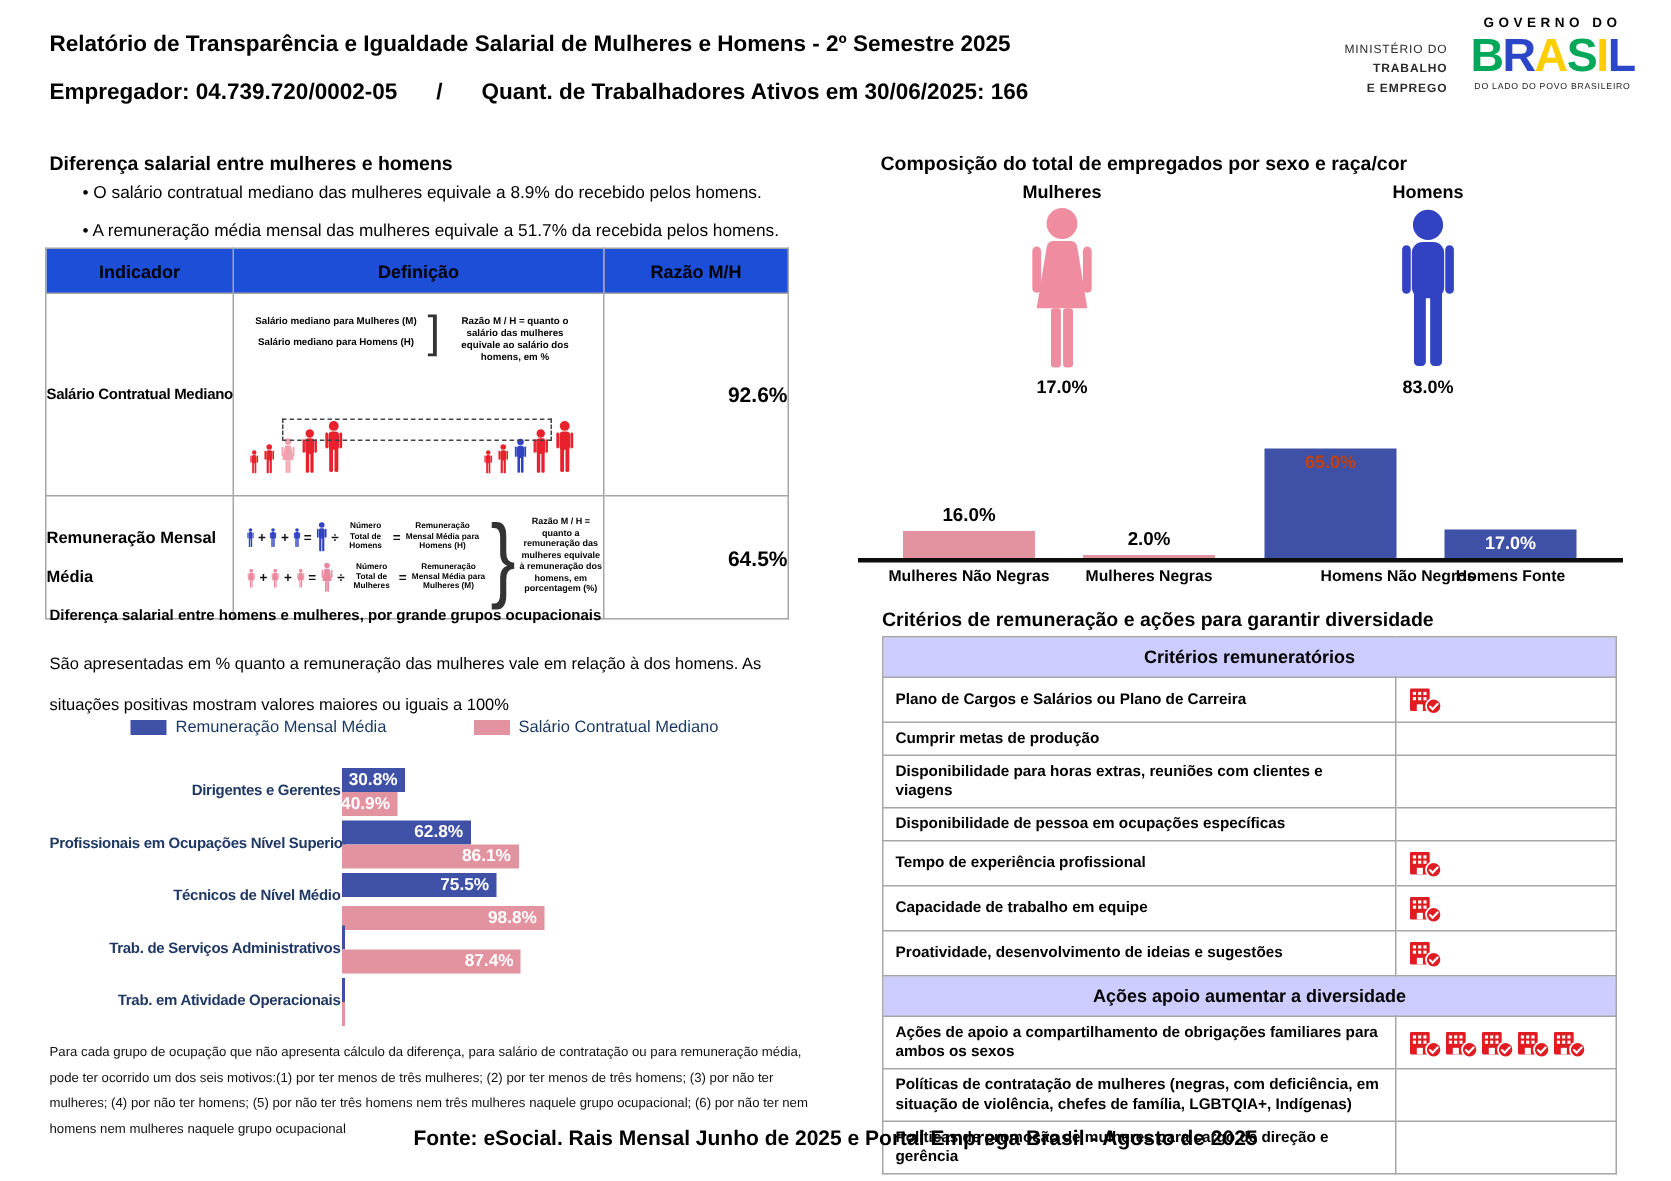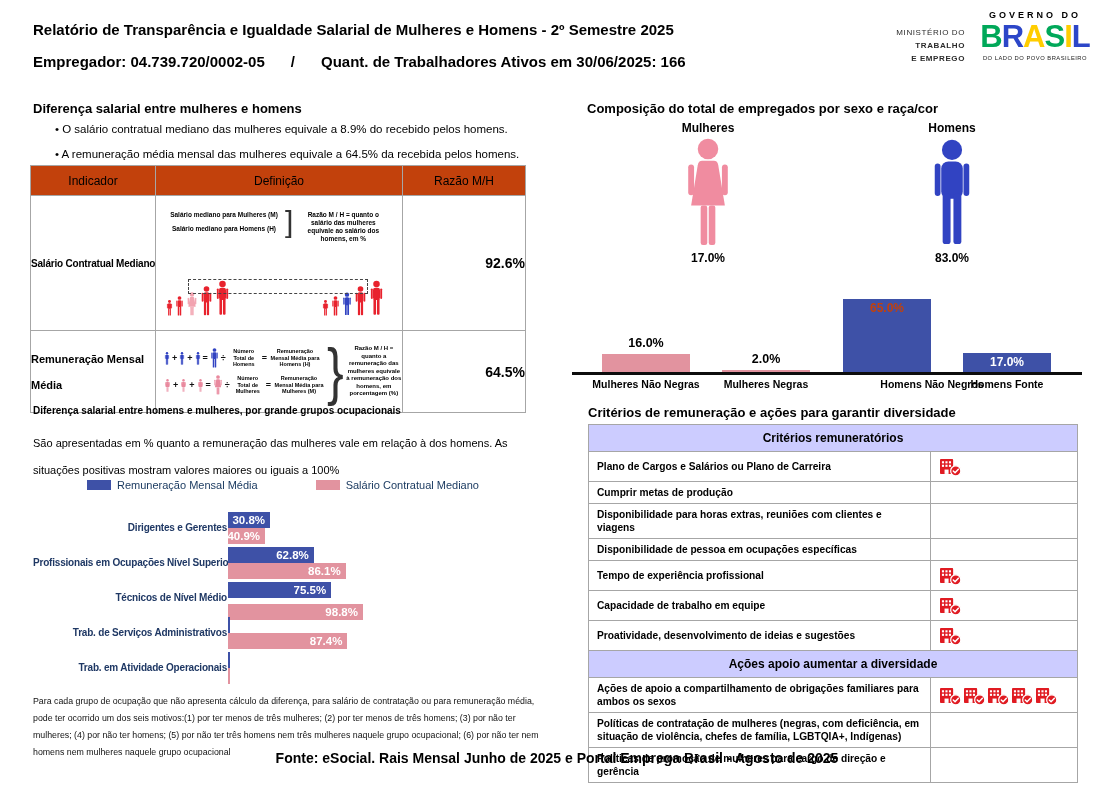--- a/index.html
+++ b/index.html
@@ -15,21 +15,21 @@
   .gov{position:absolute;left:972px;top:10px;width:126px;text-align:center;}
   .gov-top{font-size:9px;font-weight:bold;letter-spacing:3px;}
   .gov-brand{font-size:31px;font-weight:800;letter-spacing:-1px;line-height:34px;}
   .gov-bottom{font-size:5.8px;letter-spacing:.5px;color:#222;margin-top:1px;}
   
   .sec-title{position:absolute;font-size:13px;font-weight:bold;}
   .bullet{position:absolute;left:55px;font-size:11.5px;}
   
   .ind-table{position:absolute;left:30px;top:165px;width:495px;border-collapse:collapse;table-layout:fixed;}
   .ind-table td,.ind-table th{border:1.5px solid #a6a6a6;padding:0;vertical-align:middle;}
-  .ind-table th{background:#c2410c;font-size:12px;font-weight:normal;height:29px;}
+  .ind-table th{background:#1d4ed8;font-size:12px;font-weight:bold;height:29px;}
   .col-ind{width:125px;}.col-def{width:247px;}.col-ratio{width:123px;}
   .ind-cell{font-weight:bold;padding:4px 5px;}
   .ind-one{font-size:10px;letter-spacing:-.2px;white-space:nowrap;}
   .ind-two{font-size:11px;line-height:26px;}
   .ratio-cell{font-size:14px;font-weight:bold;text-align:right;}
   .row1{height:122px;}.row2{height:82px;}
   .def1{position:relative;height:122px;}
   .def1-top{display:flex;gap:5px;margin:12px 2px 0 12px;}
   .def1-lines{width:112px;font-size:6.5px;font-weight:bold;line-height:14px;text-align:center;}
   .bracket-glyph{font-size:30px;font-weight:200;line-height:30px;color:#333;margin-top:-1px;}
@@ -147,21 +147,21 @@
     <div class="gov-bottom">DO LADO DO POVO BRASILEIRO</div>
   </div>
 
   <div class="sec-title" style="left:33px;top:101px;">Diferença salarial entre mulheres e homens</div>
   <div class="bullet" style="top:123px;">
     <span>•</span>
     <span>O salário contratual mediano das mulheres equivale a 8.9% do recebido pelos homens.</span>
   </div>
   <div class="bullet" style="top:148px;">
     <span>•</span>
-    <span>A remuneração média mensal das mulheres equivale a 64.5% da recebida pelos homens.</span>
+    <span>A remuneração média mensal das mulheres equivale a 51.7% da recebida pelos homens.</span>
   </div>
 
   <table class="ind-table">
     <colgroup>
         <col class="col-ind">
         <col class="col-def">
         <col class="col-ratio">
       </colgroup>
     <tbody>
         <tr>

